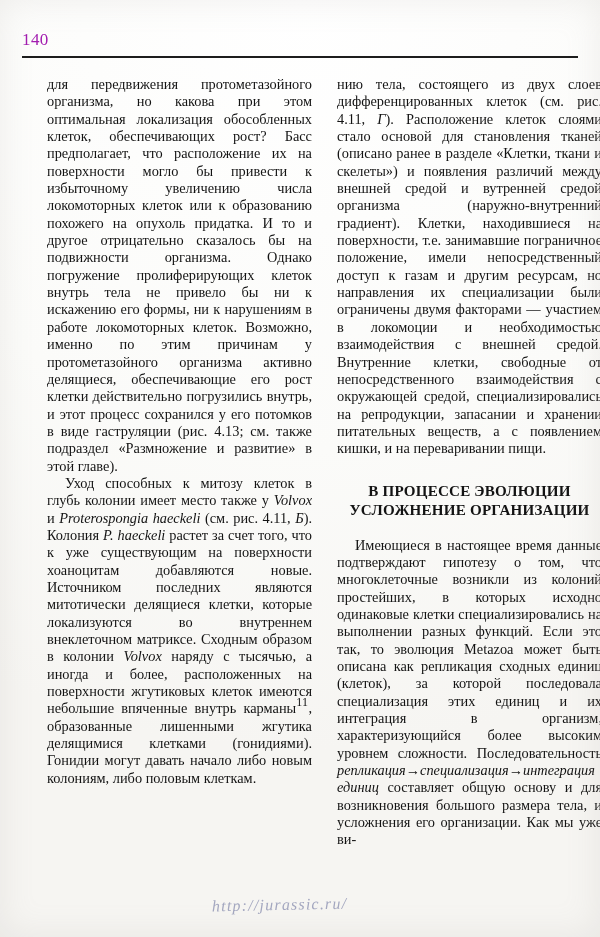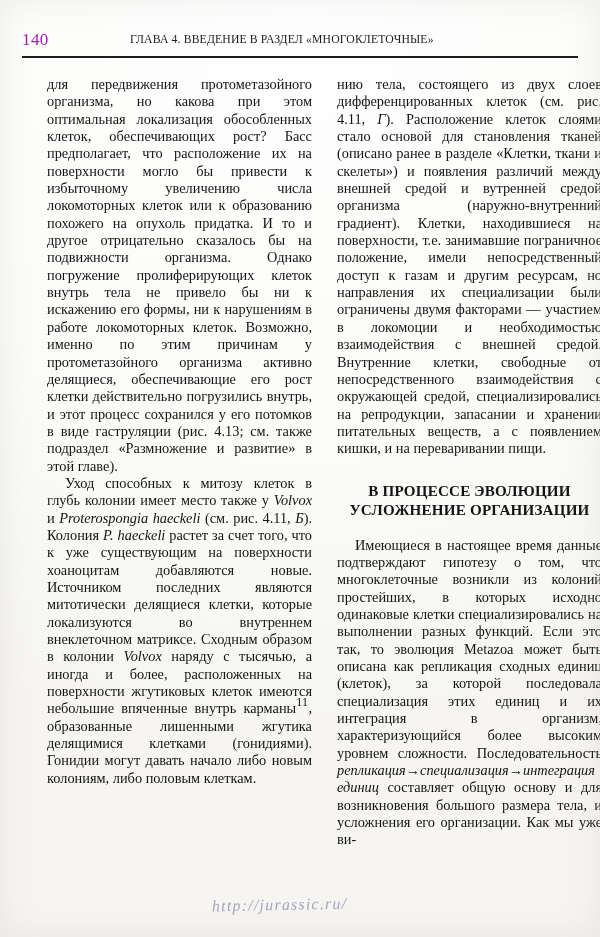--- a/index.html
+++ b/index.html
@@ -150,21 +150,20 @@
   }
 </style>
 </head>
 <body>
 
 <div class="page">
   <div class="paper-tone"></div>
 
   <div class="running-head">
     <div class="folio">140</div>
-    <div class="chapter-title">ГЛАВА 4. ВВЕДЕНИЕ В РАЗДЕЛ «МНОГОКЛЕТОЧНЫЕ»</div>
   </div>
   <div class="head-rule"></div>
 
   <div class="columns">
 
     <div class="col">
       <p class="cont">для передвижения протометазойного организма, но какова при этом оптимальная локализация обособленных клеток, обеспечивающих рост? Басс предполагает, что расположение их на поверхности могло бы привести к избыточному увеличению числа локомоторных клеток или к образованию похожего на опухоль придатка. И то и другое отрицательно сказалось бы на подвижности организма. Однако погружение пролиферирующих клеток внутрь тела не привело бы ни к искажению его формы, ни к нарушениям в работе локомоторных клеток. Возможно, именно по этим причинам у протометазойного организма активно делящиеся, обеспечивающие его рост клетки действительно погрузились внутрь, и этот процесс сохранился у его потомков в виде гаструляции (рис. 4.13; см. также подраздел «Размножение и развитие» в этой главе).</p>
 
       <p><span>Уход способных к митозу клеток в глубь колонии имеет место также у </span><span class="it">Volvox</span><span> и </span><span class="it">Proterospongia haeckeli</span><span> (см. рис. 4.11, </span><span class="it">Б</span><span>). Колония </span><span class="it">P. haeckeli</span><span> растет за счет того, что к уже существующим на поверхности хоаноцитам добавляются новые. Источником последних являются митотически делящиеся клетки, которые локализуются во внутреннем внеклеточном матриксе. Сходным образом в колонии </span><span class="it">Volvox</span><span> наряду с тысячью, а иногда и более, расположенных на поверхности жгутиковых клеток имеются небольшие впяченные внутрь карманы</span><sup class="fn">11</sup><span>, образованные лишенными жгутика делящимися клетками (гонидиями). Гонидии могут давать начало либо новым колониям, либо половым клеткам.</span></p>
 

